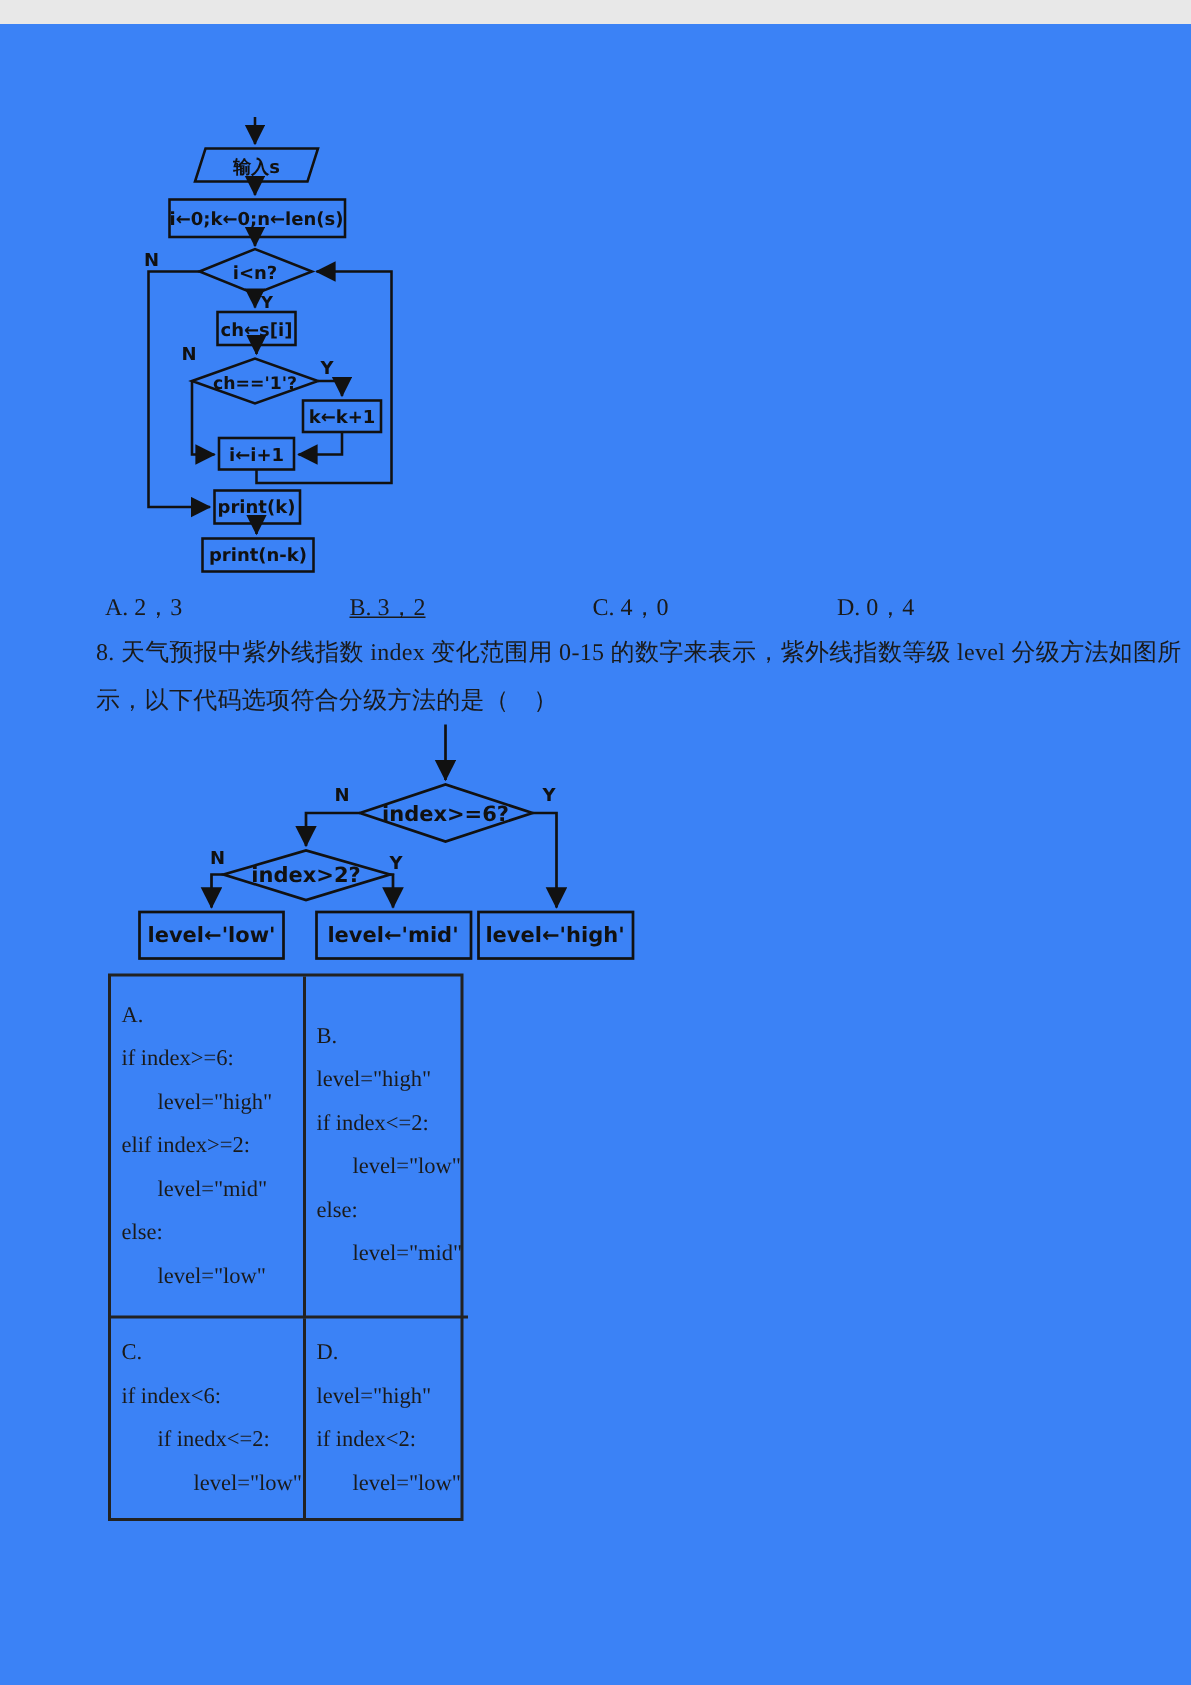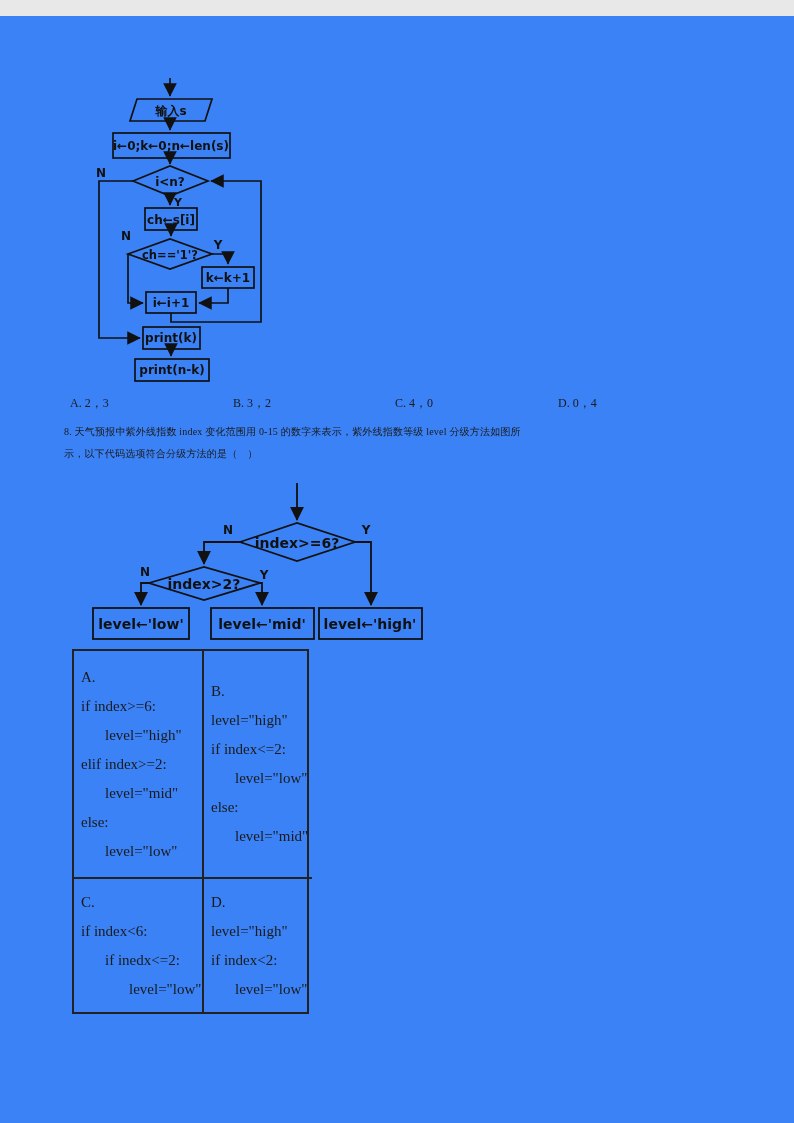--- a/index.html
+++ b/index.html
@@ -13,29 +13,29 @@
     overflow: hidden;
   }
   svg { position: absolute; overflow: visible; }
   svg text {
     font-family: "DejaVu Sans", "Liberation Sans", sans-serif;
     font-weight: bold;
     fill: #111;
   }
   .fc-node-text { text-anchor: middle; dominant-baseline: central; }
   .fc-branch-label { text-anchor: middle; dominant-baseline: central; }
-  .answers-row { position: absolute; top: 379px; left: 0; width: 794px; height: 20px; font-size: 12px; }
+  .answers-row { position: absolute; top: 379px; left: 0; width: 794px; height: 20px; font-size: 16px; }
   .answers-row span { position: absolute; white-space: nowrap; }
   .ans-a { left: 70px; }
-  .ans-b { left: 233px; }
+  .ans-b { left: 233px; text-decoration: underline; }
   .ans-c { left: 395px; }
   .ans-d { left: 558px; }
-  .q8-line { position: absolute; left: 64px; white-space: nowrap; font-size: 10px; letter-spacing: 0.2px; }
+  .q8-line { position: absolute; left: 64px; white-space: nowrap; font-size: 16px; letter-spacing: 0.2px; }
   .q8-line1 { top: 409px; }
-  .q8-line2 { top: 431px; }
+  .q8-line2 { top: 441px; }
   .options-table {
     position: absolute;
     left: 72px; top: 633px;
     width: 237px; height: 365px;
     border: 2px solid #222;
     display: grid;
     grid-template-columns: 130px 1fr;
     grid-template-rows: 228px 1fr;
     font-size: 15px;
   }

